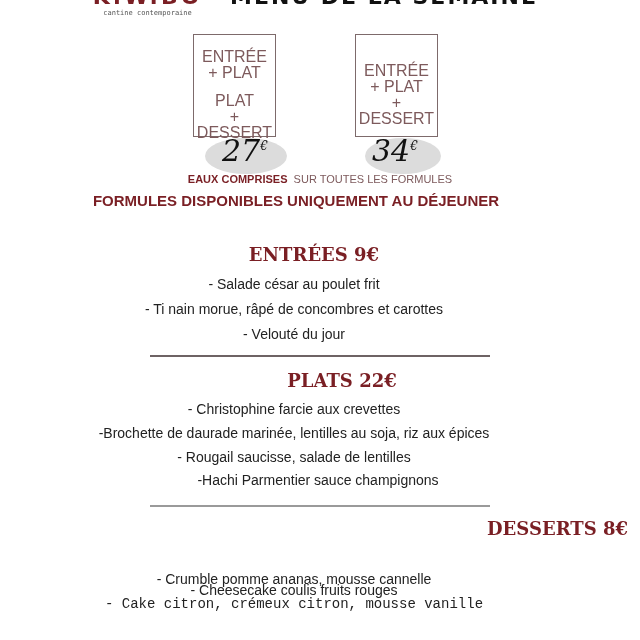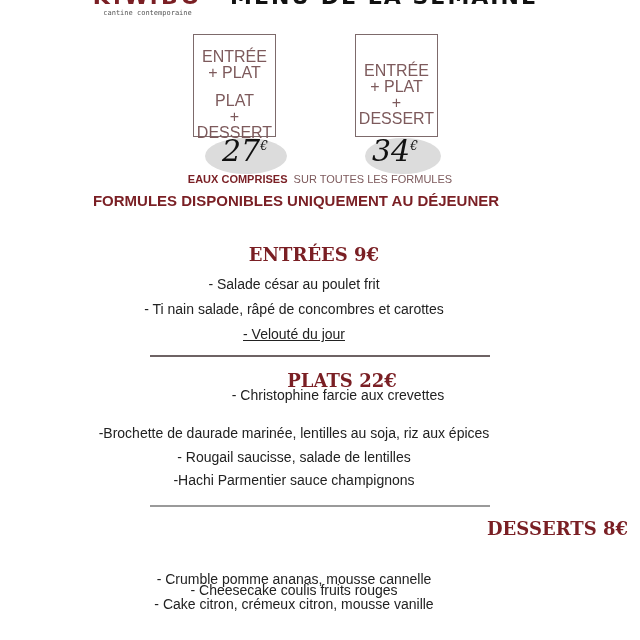--- a/index.html
+++ b/index.html
@@ -56,27 +56,27 @@
   <span>34</span><sup>€</sup>
 </div>
 
 <div class="abs info1">
   <b>EAUX COMPRISES</b>&nbsp;&nbsp;<span>SUR TOUTES LES FORMULES</span>
 </div>
 <div class="abs info2">FORMULES DISPONIBLES UNIQUEMENT AU DÉJEUNER</div>
 
 <div class="abs sec-title" style="top:244px;">ENTRÉES 9€</div>
 <div class="abs item" style="top:276px;">-  Salade césar au poulet frit</div>
-<div class="abs item" style="top:301px;">- Ti nain salade, râpé de concombres et carottes</div>
-<div class="abs item" style="top:326px;text-decoration:underline;">- Velouté du jour</div>
+<div class="abs item" style="top:301px;">- Ti nain morue, râpé de concombres et carottes</div>
+<div class="abs item" style="top:326px;">- Velouté du jour</div>
 <div class="abs divider" style="top:355px;"></div>
 
 <div class="abs sec-title" style="top:370px;margin-left:28px;">PLATS 22€</div>
-<div class="abs item" style="top:387px;padding-left:44px;">- Christophine farcie aux crevettes</div>
+<div class="abs item" style="top:401px;">- Christophine farcie aux crevettes</div>
 <div class="abs item" style="top:425px;">-Brochette de daurade marinée, lentilles au soja, riz aux épices</div>
 <div class="abs item" style="top:449px;">-  Rougail saucisse, salade de lentilles</div>
-<div class="abs item" style="top:472px;">-Hachi Parmentier sauce champignons</div>
+<div class="abs item" style="top:472px;padding-left:24px;">-Hachi Parmentier sauce champignons</div>
 <div class="abs divider" style="top:505px; background:#9a9a9a;"></div>
 
 <div class="abs sec-title" style="top:518px;text-align:right;">DESSERTS 8€</div>
 <div class="abs item" style="top:547px;margin-top:35px;">- Cheesecake coulis fruits rouges</div>
 <div class="abs item" style="top:571px;">- Crumble pomme ananas, mousse cannelle</div>
-<div class="abs item" style="top:596px;">- Cake citron, crémeux citron, mousse vanille</div>
+<div class="abs item" style="top:596px;font-family:Liberation Mono, monospace;">- Cake citron, crémeux citron, mousse vanille</div>
 
 </body></html>

